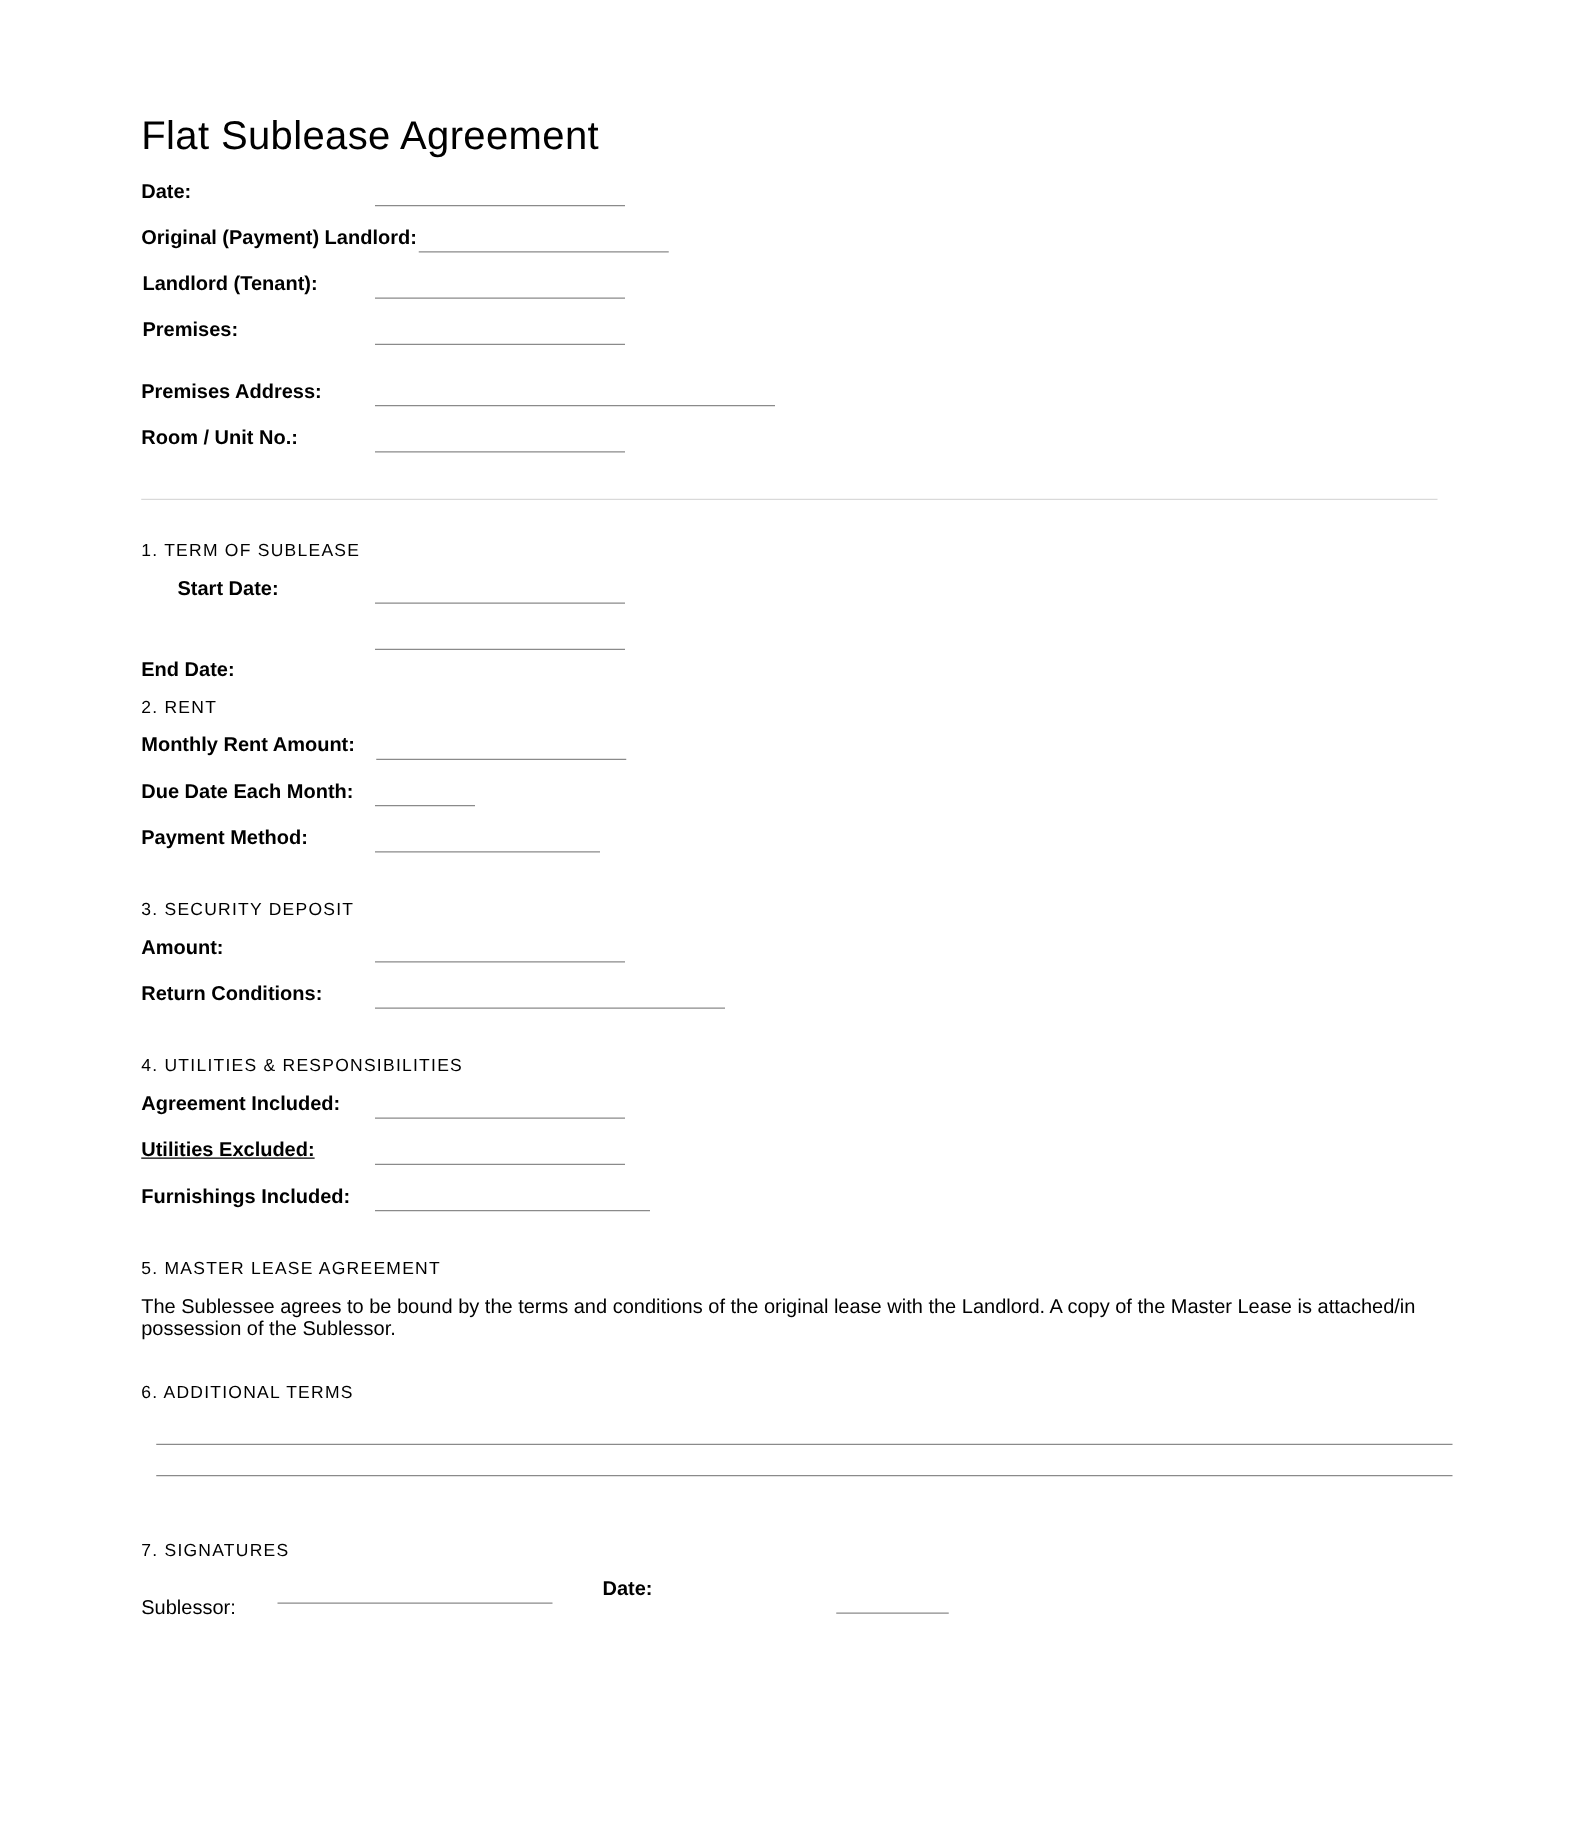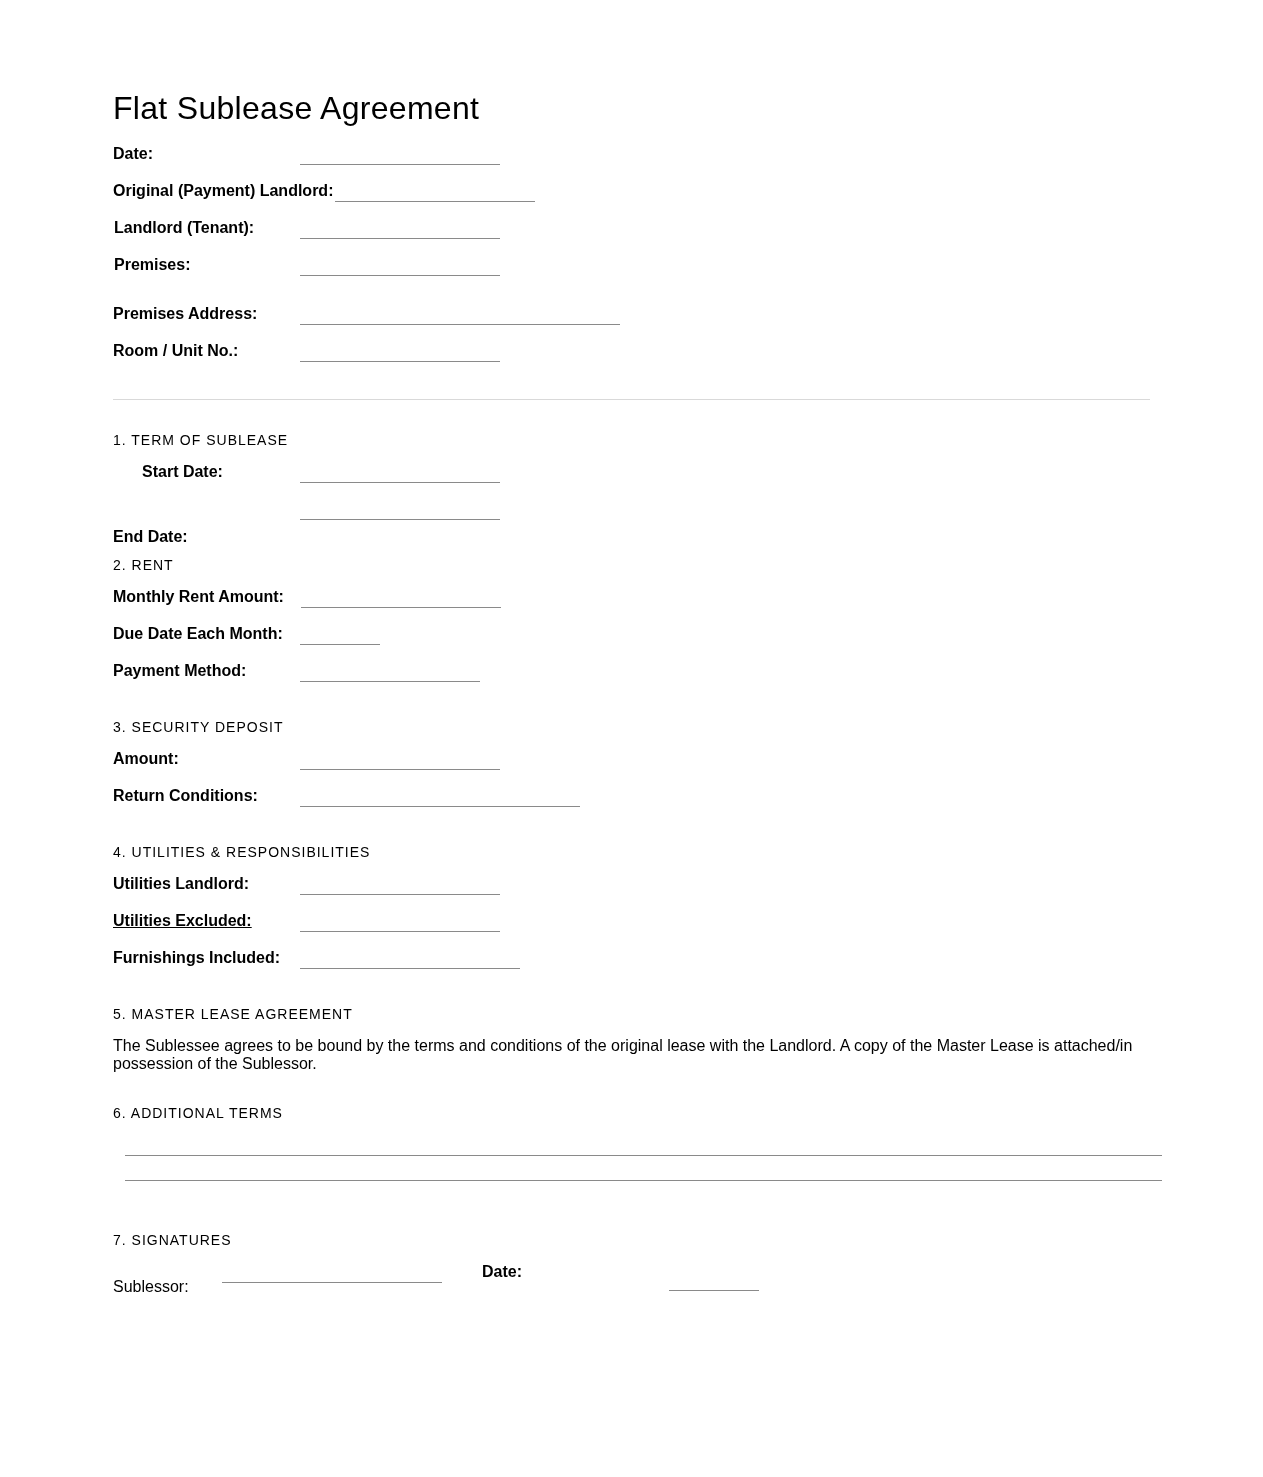--- a/index.html
+++ b/index.html
@@ -53,21 +53,21 @@
   <div class="abs label" style="left:113px;top:662px;">Payment Method:</div>
   <div class="abs line" style="left:300px;top:681px;width:180px;"></div>
 
   <div class="abs heading" style="left:113px;top:719px;">3. SECURITY DEPOSIT</div>
   <div class="abs label" style="left:113px;top:750px;">Amount:</div>
   <div class="abs line" style="left:300px;top:769px;width:200px;"></div>
   <div class="abs label" style="left:113px;top:787px;">Return Conditions:</div>
   <div class="abs line" style="left:300px;top:806px;width:280px;"></div>
 
   <div class="abs heading" style="left:113px;top:844px;">4. UTILITIES &amp; RESPONSIBILITIES</div>
-  <div class="abs label" style="left:113px;top:875px;">Utilities Landlord:</div>
+  <div class="abs label" style="left:113px;top:875px;">Agreement Included:</div>
   <div class="abs line" style="left:300px;top:894px;width:200px;"></div>
   <div class="abs label" style="left:113px;top:912px;text-decoration:underline;">Utilities Excluded:</div>
   <div class="abs line" style="left:300px;top:931px;width:200px;"></div>
   <div class="abs label" style="left:113px;top:949px;">Furnishings Included:</div>
   <div class="abs line" style="left:300px;top:968px;width:220px;"></div>
 
   <div class="abs heading" style="left:113px;top:1006px;">5. MASTER LEASE AGREEMENT</div>
   <div class="abs para">The Sublessee agrees to be bound by the terms and conditions of the original lease with the Landlord. A copy of the Master Lease is attached/in possession of the Sublessor.</div>
 
   <div class="abs heading" style="left:113px;top:1105px;">6. ADDITIONAL TERMS</div>

